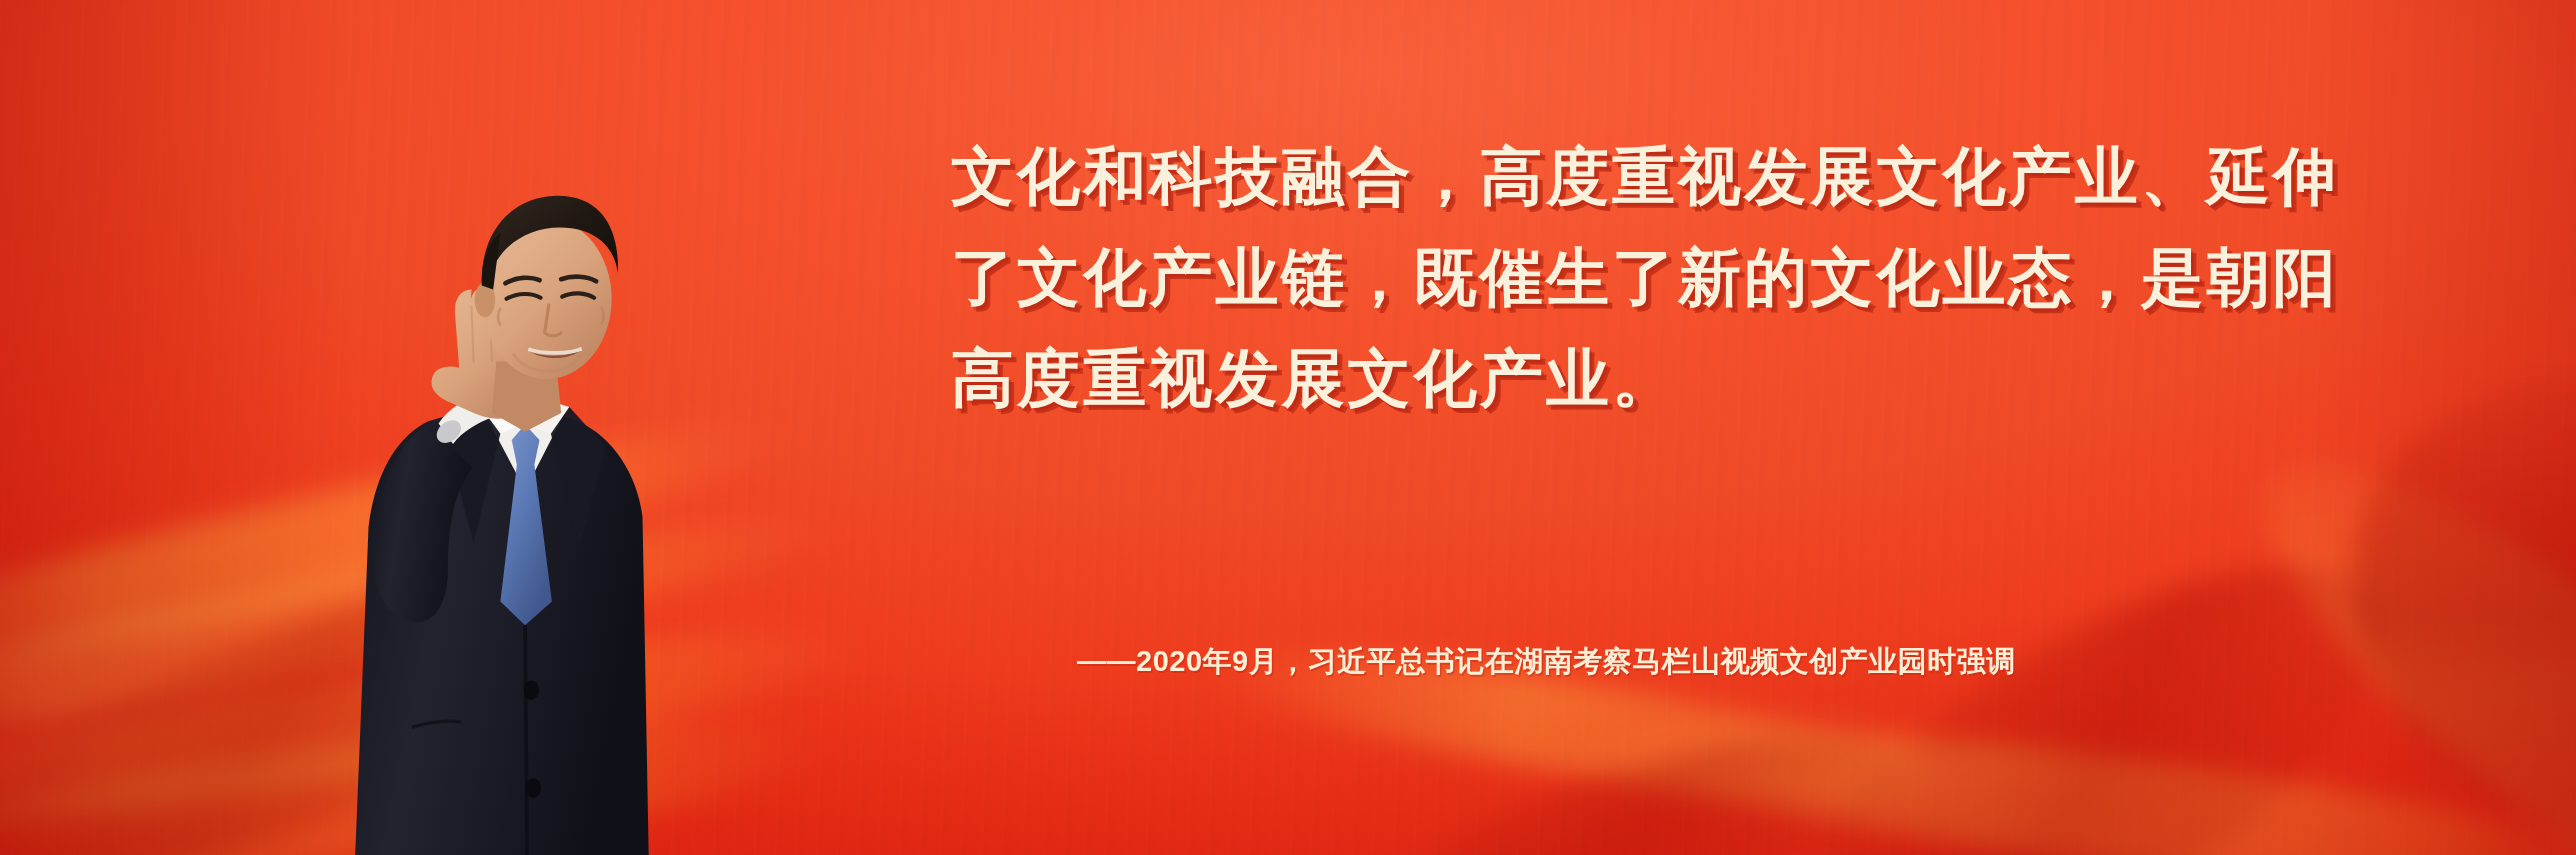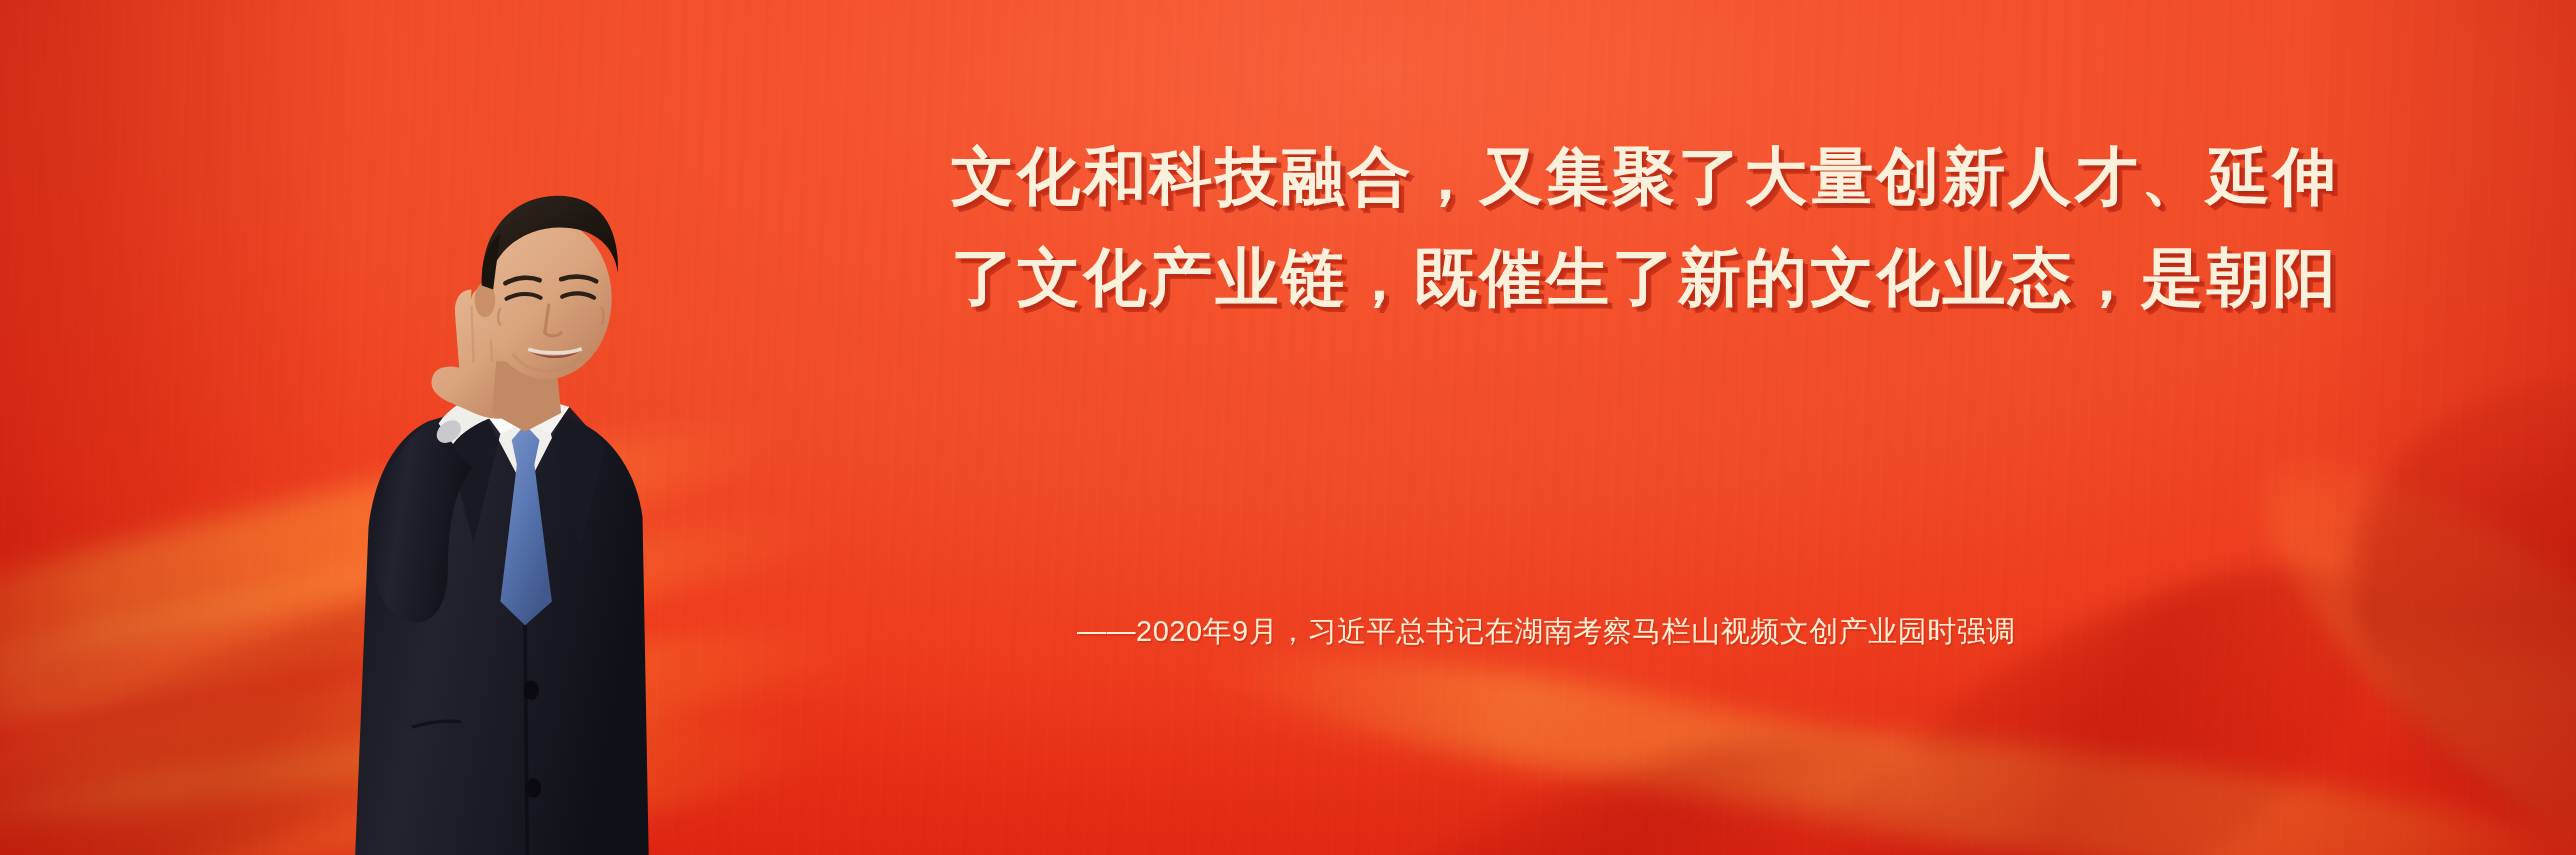--- a/index.html
+++ b/index.html
@@ -127,24 +127,24 @@
     color: #FAF1DC;
     white-space: nowrap;
     text-shadow:
       5.2px 4.6px 0 rgba(176, 32, 14, .62),
       2.6px 2.6px 0 rgba(190, 40, 18, .45);
   }
 
   .attribution {
     position: absolute;
     left: 1077px;
-    top: 611px;
+    top: 641px;
     font-size: 29px;
     line-height: 40px;
-    font-weight: 400;
+    font-weight: 700;
     letter-spacing: 0.5px;
     color: #FCEFD6;
     white-space: nowrap;
     text-shadow: 1.5px 1.5px 0 rgba(178, 34, 15, .35);
   }
 </style>
 </head>
 <body>
 
 <div class="banner">
@@ -260,20 +260,21 @@
 
         <path d="M402 416 C434 440 488 438 514 414 C492 432 424 434 402 416 Z" fill="#8E4D45"></path>
         <path d="M406 416 C436 426 486 425 510 415" stroke="#E9DCCE" stroke-width="7" fill="none"></path>
 
         <path d="M376 424 C404 470 484 470 512 424" stroke="#C08A63" stroke-width="6" fill="none" opacity=".5"></path>
       </g>
     </svg>
   </div>
 
   <div class="quote-block">
-    <div class="quote-line">文化和科技融合，又集聚了大量创新人才、延伸</div>
+    <div class="quote-line">文化和科技融合，高度重视发展文化产业、延伸</div>
     <div class="quote-line">了文化产业链，既催生了新的文化业态，是朝阳</div>
+    <div class="quote-line">高度重视发展文化产业。</div>
   </div>
 
   <div class="attribution">——2020年9月，习近平总书记在湖南考察马栏山视频文创产业园时强调</div>
 
 </div>
 
 
 </body></html>

